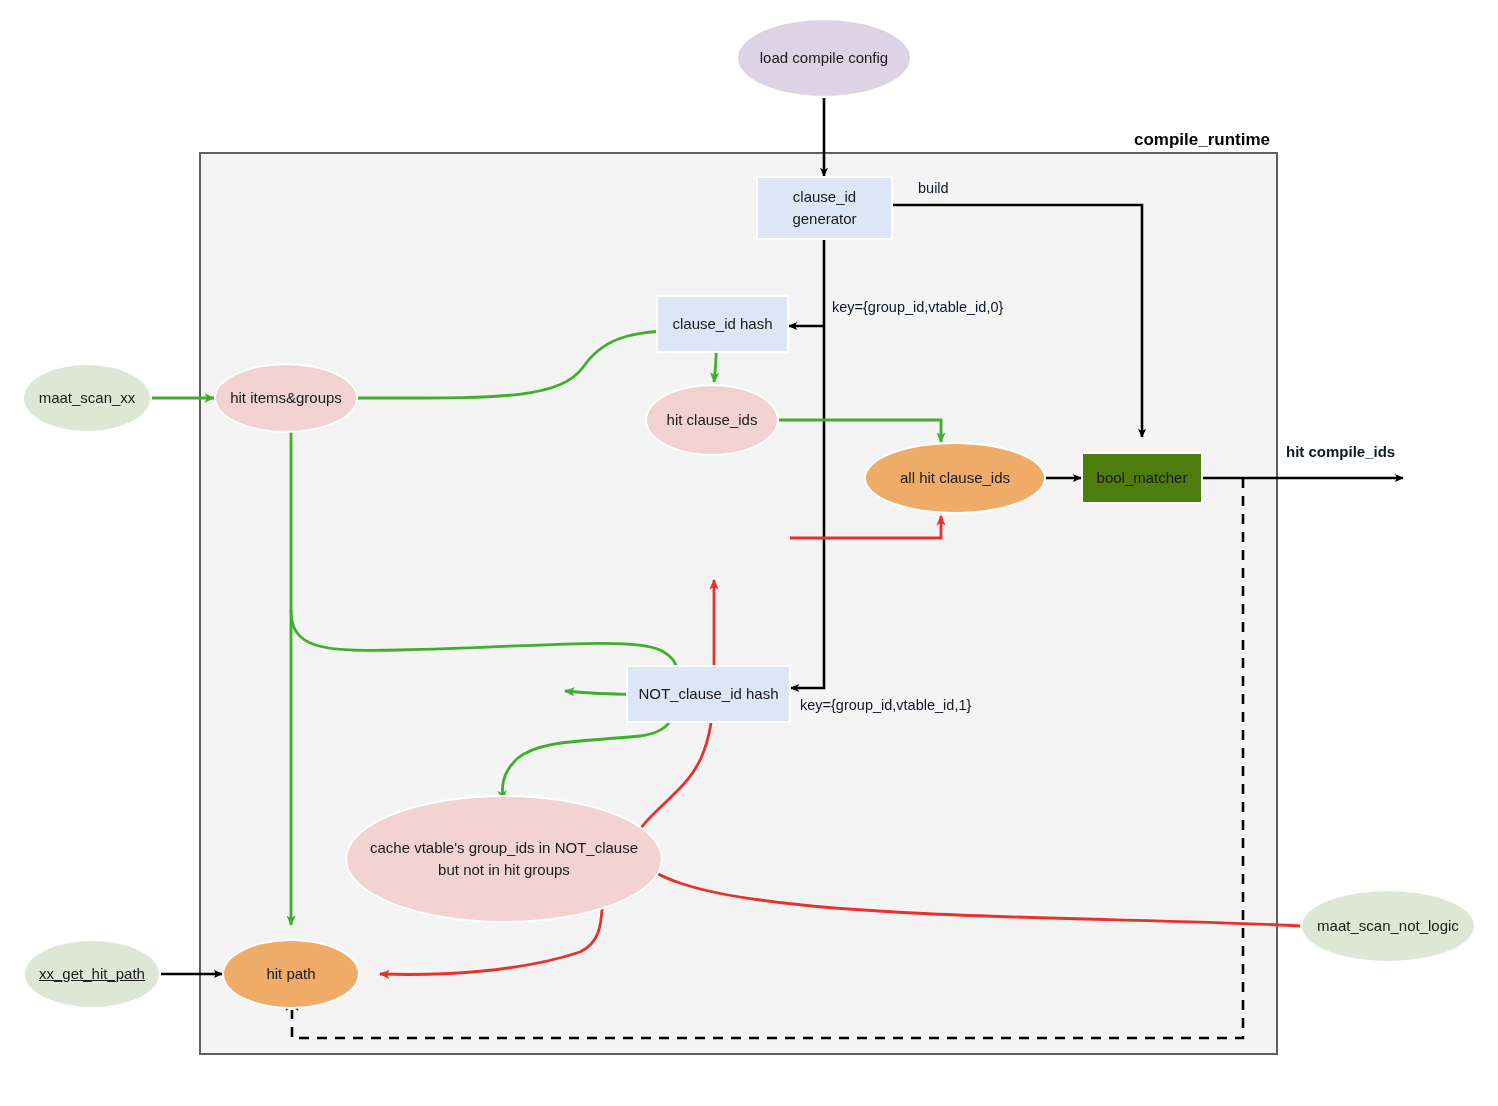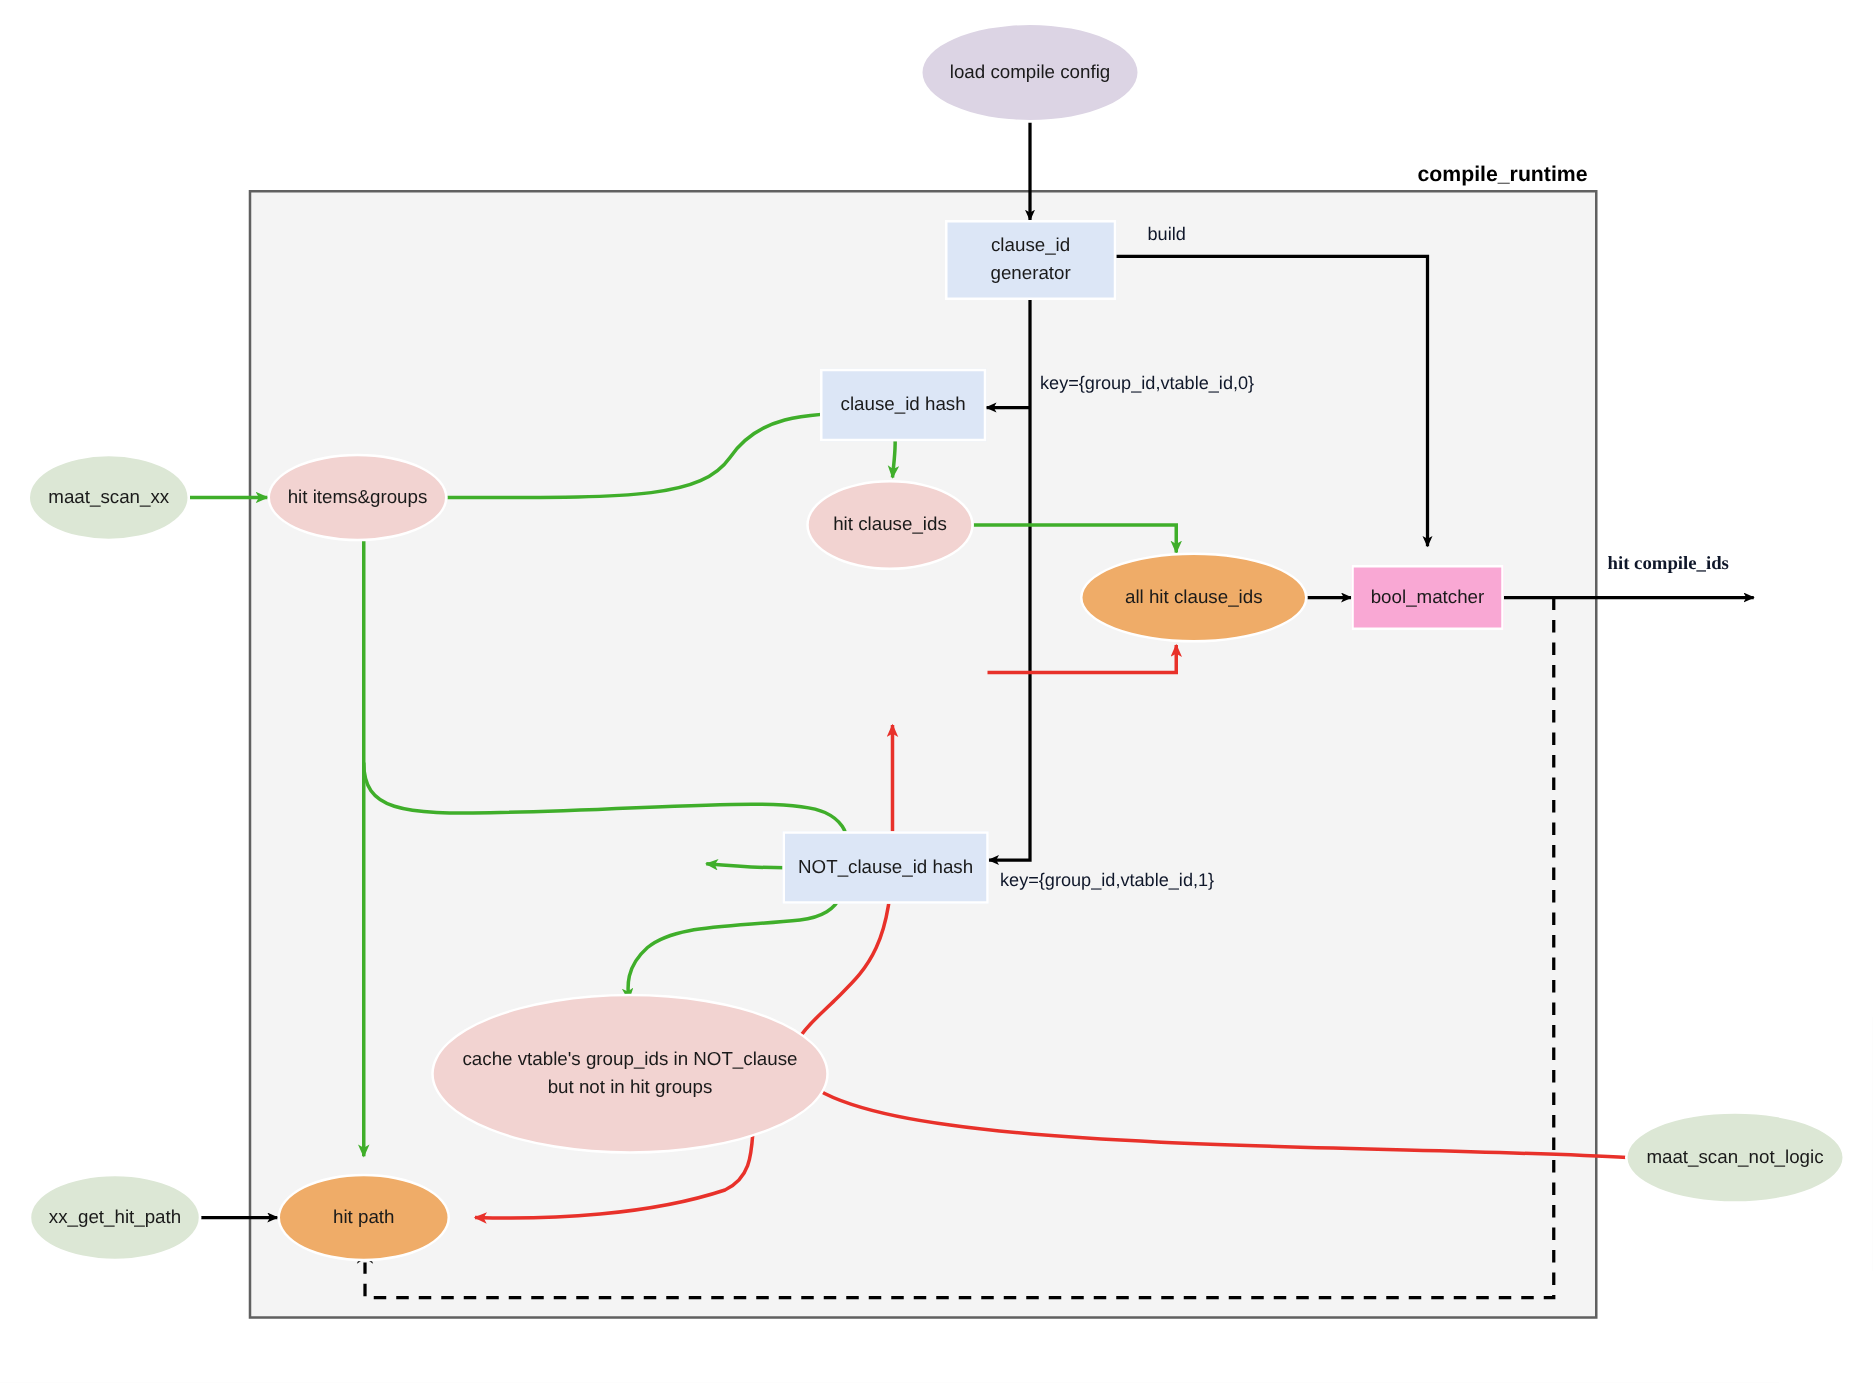--- a/index.html
+++ b/index.html
@@ -103,29 +103,29 @@
   </div>
 
   <div class="node rect" style="left:656px;top:295px;width:133px;height:58px;background:#DCE6F6;">
     <span>clause_id hash</span>
   </div>
 
   <div class="node rect" style="left:626px;top:665px;width:165px;height:58px;background:#DCE6F6;justify-content:center;">
     <span>NOT_clause_id hash</span>
   </div>
 
-  <div class="node rect" style="left:1081px;top:452px;width:122px;height:52px;background:#f9a8d4;">
+  <div class="node rect" style="left:1081px;top:452px;width:122px;height:52px;background:#4d7c0f;">
     <span>bool_matcher</span>
   </div>
 
   <div class="node ell" style="left:22px;top:363px;width:130px;height:70px;background:#DCE7D5;">
     <span>maat_scan_xx</span>
   </div>
 
-  <div class="node ell" style="left:23px;top:939px;width:138px;height:70px;background:#DCE7D5;">
+  <div class="node ell" style="left:23px;top:939px;width:138px;height:70px;background:#DCE7D5;text-decoration:underline;">
     <span>xx_get_hit_path</span>
   </div>
 
   <div class="node ell" style="left:1300px;top:889px;width:176px;height:74px;background:#DCE7D5;">
     <span>maat_scan_not_logic</span>
   </div>
 
   <div class="node ell" style="left:214px;top:363px;width:144px;height:70px;background:#F2D3D1;">
     <span>hit items&amp;groups</span>
   </div>
@@ -145,15 +145,15 @@
     <span>all hit clause_ids</span>
   </div>
 
   <div class="node ell" style="left:222px;top:939px;width:138px;height:70px;background:#EFAC68;">
     <span>hit path</span>
   </div>
 
   <div class="lbl" style="left:918px;top:180px;">build</div>
   <div class="lbl" style="left:832px;top:299px;">key={group_id,vtable_id,0}</div>
   <div class="lbl" style="left:800px;top:697px;">key={group_id,vtable_id,1}</div>
-  <div class="lbl bold" style="left:1286px;top:443px;font-family:Liberation Serif, serif;">hit compile_ids</div>
+  <div class="lbl bold" style="left:1286px;top:443px;">hit compile_ids</div>
 
 </div>
 
 </body></html>

